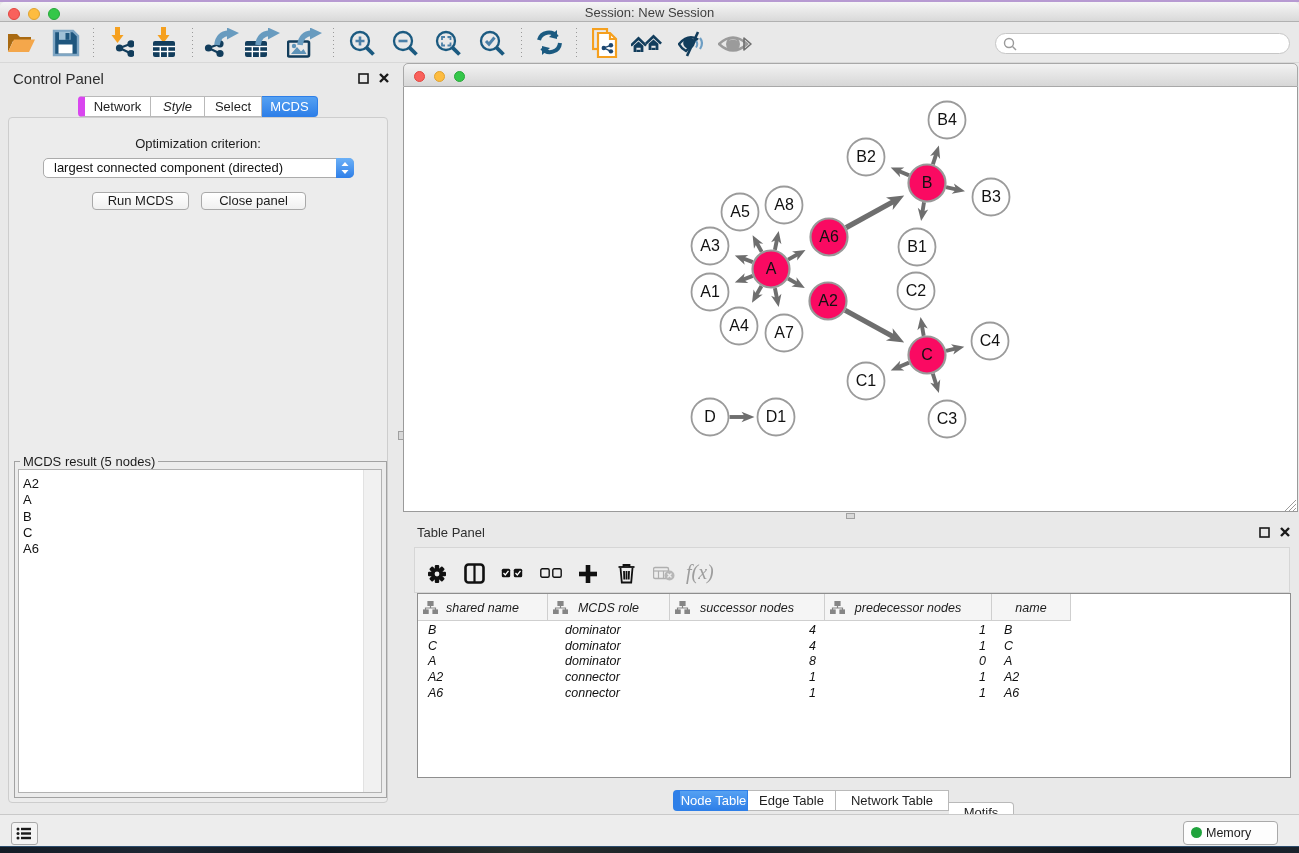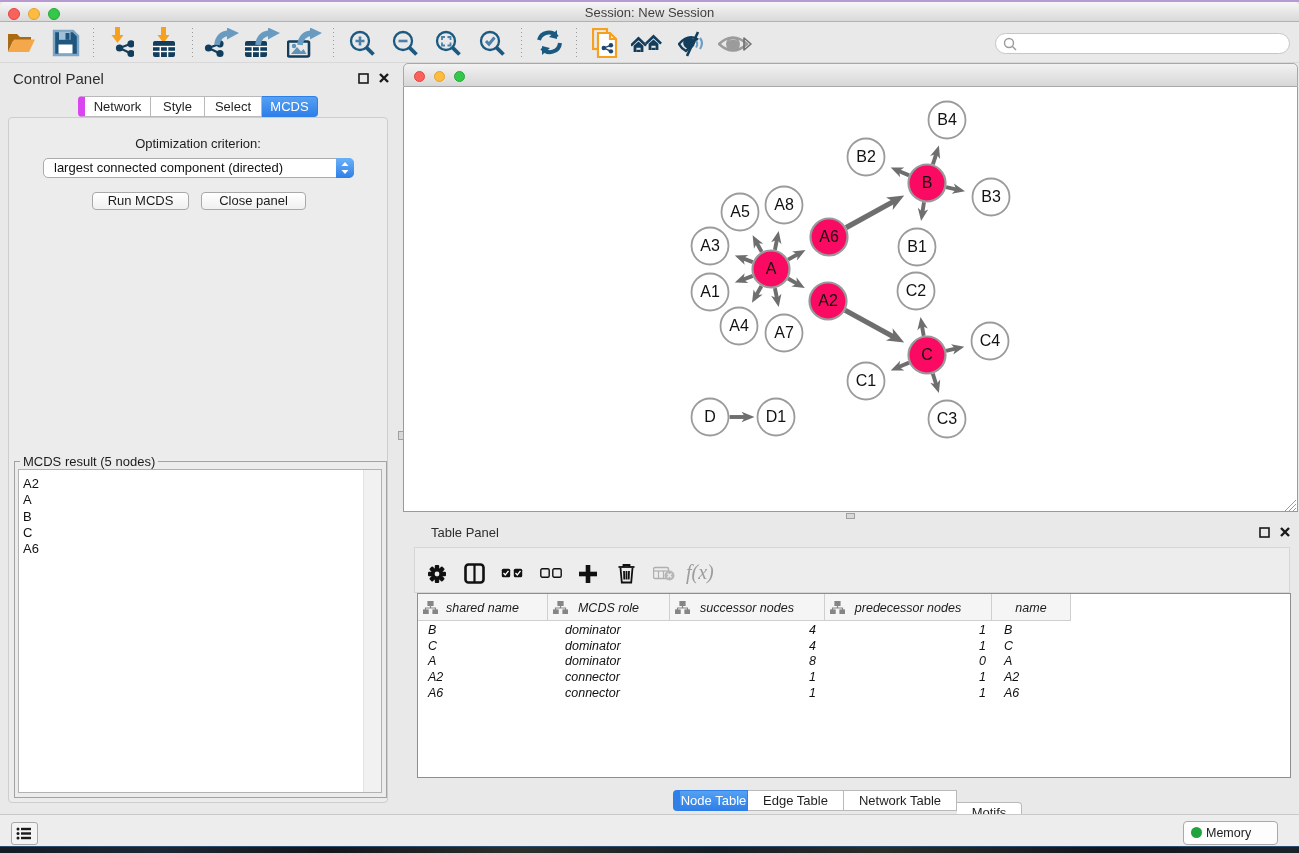--- a/index.html
+++ b/index.html
@@ -46,21 +46,21 @@
   border-left:1px solid #e2e2e2; }
 
 #gwTitle { left:403px; top:63px; width:895px; height:24px;
   background:linear-gradient(#f2f2f2,#d7d7d7); border:1px solid #a8a8a8;
   border-radius:5px 5px 0 0; }
 #gwTitle .title { position:absolute; left:0; right:0; top:4px; text-align:center;
   font-size:13px; color:#3a3a3a; }
 #gwBody { left:403px; top:87px; width:895px; height:425px; background:#fff;
   border:1px solid #9a9a9a; border-top:none; }
 
-#tpHeader { left:417px; top:525px; font-size:13px; color:#2e2e2e;margin-left:14px; }
+#tpHeader { left:417px; top:525px; font-size:13px; color:#2e2e2e; }
 #tpToolbar { left:414px; top:547px; width:876px; height:46px; background:#ededed;
   border:1px solid #d6d6d6; }
 #tbl { left:417px; top:593px; width:874px; height:185px; background:#fff;
   border:1px solid #8e8e8e;font-style:italic; }
 .th { position:absolute; top:0; height:27px; background:#f5f5f5;
   border-right:1px solid #cfcfcf; border-bottom:1px solid #cfcfcf; }
 .th .lbl { position:absolute; left:0; right:0; top:7px; text-align:center; font-size:12.5px; color:#1c1c1c;}
 .tr { position:absolute; left:0; width:100%; height:15.7px; font-size:12.5px; color:#111; }
 .td { position:absolute; top:1px; }
 .num { text-align:right; }
@@ -236,21 +236,21 @@
 </div>
 
 <div class="abs" id="cpHeader">Control Panel</div>
 <svg class="abs" style="left:358px;top:73px" width="34" height="12">
     <rect x="1" y="1" width="9" height="9" fill="none" stroke="#1a1a1a" stroke-width="1.6"></rect>
     <path d="M22 1 L30 9 M30 1 L22 9" stroke="#1a1a1a" stroke-width="2.4"></path>
   </svg>
 <div class="abs" id="cpBody"></div>
 <div class="seg" style="left:78px;top:96px;">
   <div class="tab" style="width:73px;">Network</div>
-  <div class="tab" style="width:54px;">Style</div>
+  <div class="tab" style="width:54px;font-style:italic;">Style</div>
   <div class="tab" style="width:57px;">Select</div>
   <div class="tab sel" style="width:56px;">MCDS</div>
 </div>
 <div class="abs" id="optlabel">Optimization criterion:</div>
 <div class="abs" id="dropdown">largest connected component (directed)</div>
 <div class="abs" id="stepper">
   <svg width="18" height="20">
       <path d="M9 4 L12.5 8 L5.5 8 Z" fill="#fff"></path>
       <path d="M9 16 L12.5 12 L5.5 12 Z" fill="#fff"></path>
     </svg>
@@ -503,21 +503,21 @@
     <div class="tr" style="top:90.8px">
       <div class="td" style="left:10px;">A6</div>
       <div class="td" style="left:147px;">connector</div>
       <div class="td num" style="left:252px;width:146px;">1</div>
       <div class="td num" style="left:407px;width:161px;">1</div>
       <div class="td" style="left:586px;">A6</div>
     </div>
 </div>
 <div class="seg" style="left:673px;top:790px;">
   <div class="tab sel" style="width:75px;">Node Table</div>
-  <div class="tab" style="width:96px;">Edge Table</div>
+  <div class="tab" style="width:88px;">Edge Table</div>
   <div class="tab" style="width:113px;">Network Table</div>
   <div class="tab" style="width:65px;margin-top:12px;">Motifs</div>
 </div>
 <div class="abs" id="statusbar"></div>
 <div class="abs" id="listbtn">
   <svg width="25" height="21">
       <g fill="#1a1a1a">
         <circle cx="6" cy="6" r="1.5"></circle>
         <circle cx="6" cy="10.5" r="1.5"></circle>
         <circle cx="6" cy="15" r="1.5"></circle>

